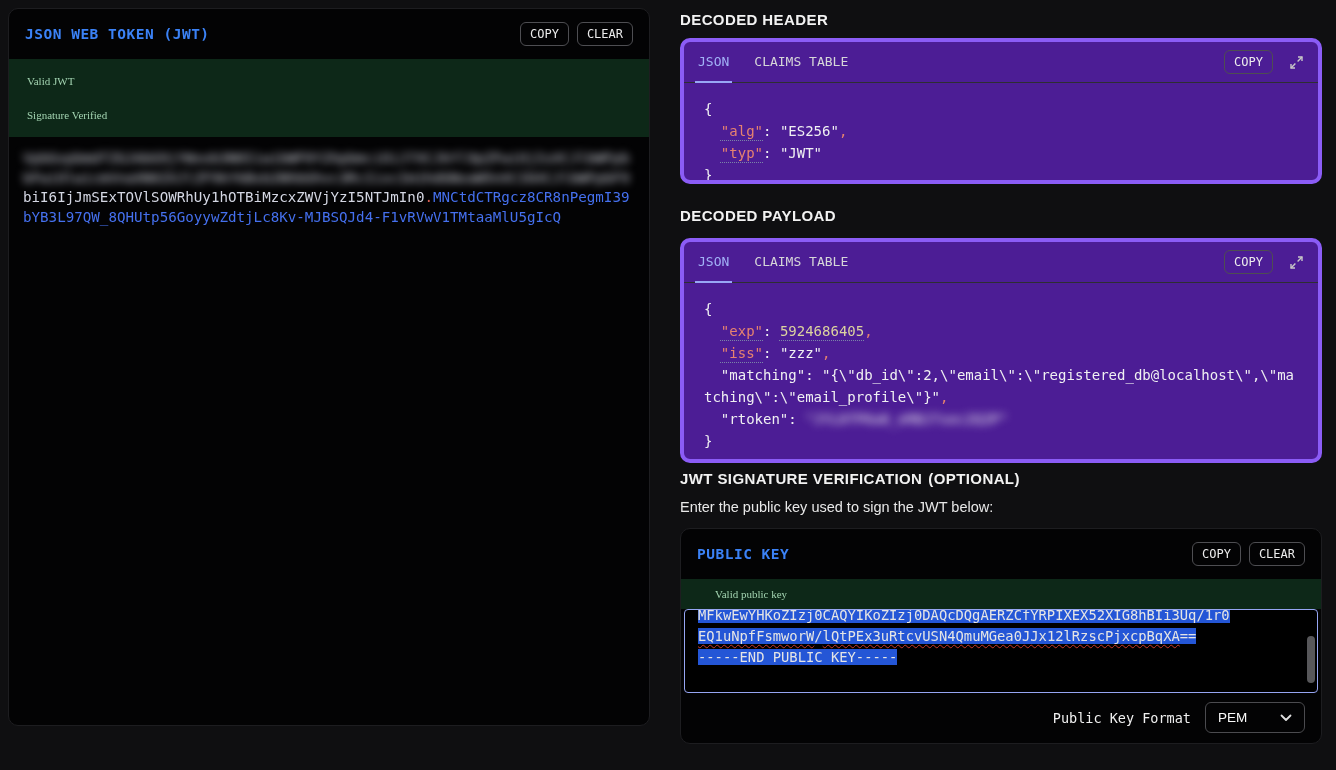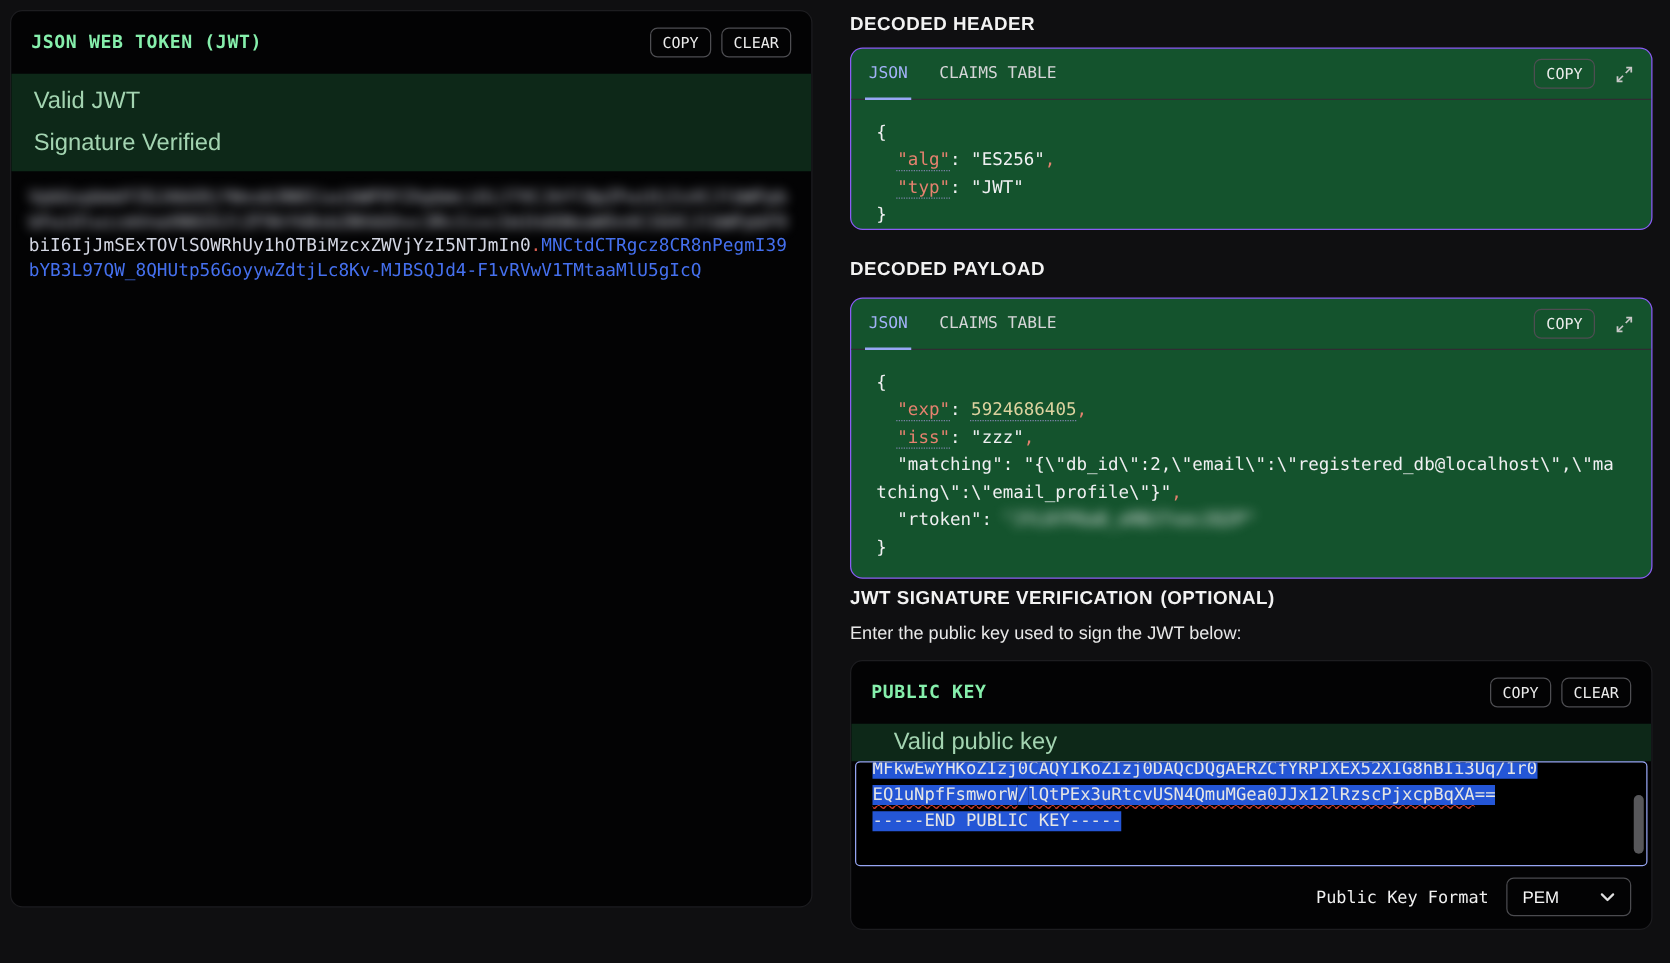--- a/index.html
+++ b/index.html
@@ -11,30 +11,30 @@
   .col-left { width:642px; }
   .col-right { width:642px; margin-left:30px; }
 
   .row-head { display:flex; justify-content:space-between; align-items:center; height:22px; margin-bottom:8px; }
   .section-label { font-size:15px; font-weight:700; letter-spacing:.4px; color:#f2f2f2; }
   .autofocus { display:flex; align-items:center; gap:9px; font-size:15px; color:#f2f2f2; cursor:pointer; }
   .checkbox { width:17px; height:17px; border:2px solid #ececec; border-radius:5px; background:transparent; display:inline-block; }
 
   .card { border-radius:10px; overflow:hidden; }
   .card-black { background:#030304; border:1px solid #1d1d20; }
-  .card-json { background:#14532d; border:1px solid #8b5cf6; }
+  .card-json { background:#4c1d95; border:4px solid #8b5cf6; }
 
   .card-head { height:50px; display:flex; align-items:center; justify-content:space-between; padding:0 16px; }
-  .card-title { font-size:14.5px; font-weight:700; letter-spacing:.5px; color:#86efac; }
+  .card-title { font-size:14.5px; font-weight:700; letter-spacing:.5px; color:#3b82f6; }
   .btn-group { display:flex; gap:8px; align-items:center; }
   .btn { font-family:"DejaVu Sans Mono", monospace; font-size:12px; color:#ececec; background:transparent;
          border:1px solid #4e4e52; border-radius:6px; padding:5px 9px; cursor:pointer; line-height:1; }
 
   .status-strip { background:#0d2818; padding:14px 18px; }
-  .status-strip div { font-family:Liberation Sans, sans-serif; font-size:19px; color:#a3d4b1; line-height:16px; }
+  .status-strip div { font-family:Liberation Serif, serif; font-size:11px; color:#a3d4b1; line-height:16px; }
   .status-strip div + div { margin-top:18px; }
   .status-strip.single { padding:7px 18px; height:30px; display:flex; align-items:center; }
   .status-strip.single div { margin:16px; }
 
   .jwt-card { height:718px; }
   .token-area { padding:12px 14px; font-size:14.2px; cursor:text; }
   .token-area .code-line { white-space:pre; line-height:19.5px; }
 
   .dec-card-header { height:146px; }
   .dec-card-payload { height:225px; margin-bottom:0; }

